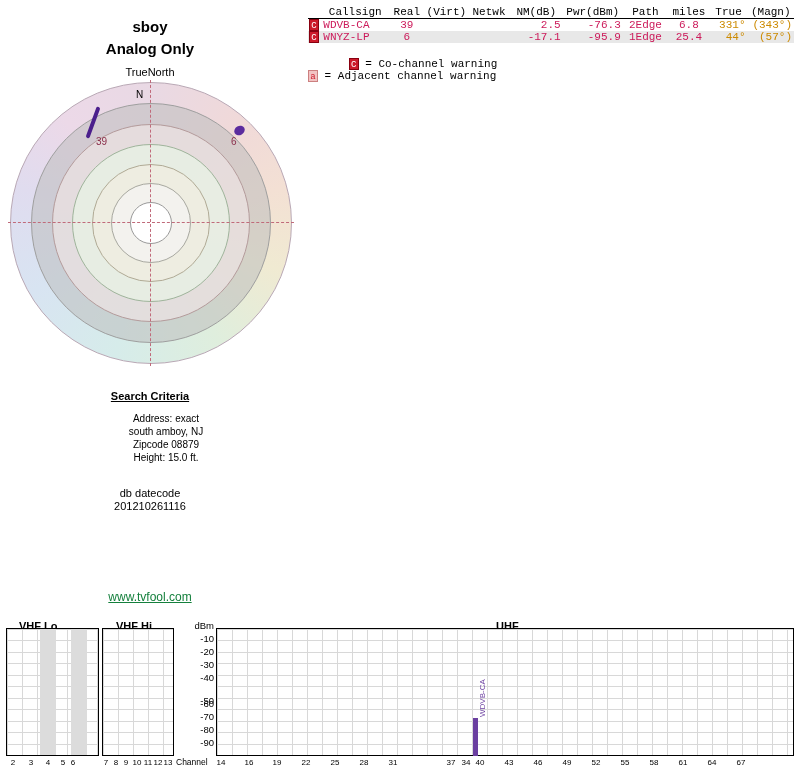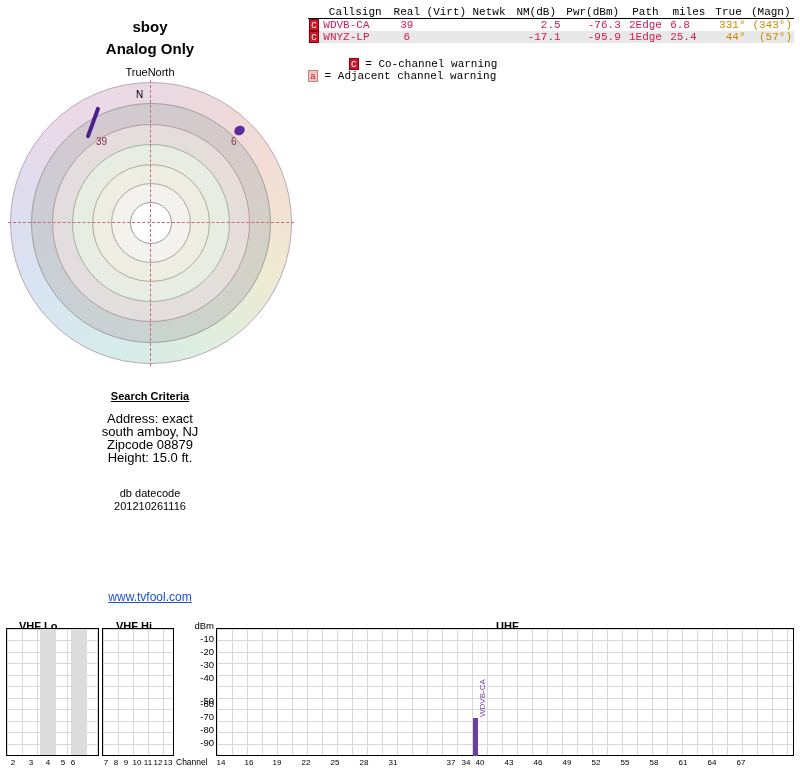--- a/index.html
+++ b/index.html
@@ -71,30 +71,30 @@
     background: #5b2b9e; border-radius: 50%; transform: rotate(-30deg);
   }
   .marker-6-label { position: absolute; left: 221px; top: 54px; font-size: 10px; color: #8a2e4a; }
 
   
   .search-title {
     position: absolute; left: 0; top: 390px; width: 300px; text-align: center;
     font-size: 11px; font-weight: bold; color: #000; text-decoration: underline;
   }
   .criteria {
-    position: absolute; left: 0; top: 412px; width: 300px; text-align: center;
-    font-size: 13px; color: #000; line-height: 13px;
+    position: absolute; left: 16px; top: 412px; width: 300px; text-align: center;
+    font-size: 10px; color: #000; line-height: 13px;
   }
   .datecode {
     position: absolute; left: 0; top: 487px; width: 300px; text-align: center;
     font-size: 11px; color: #000; line-height: 13px;
   }
   .site-link {
     position: absolute; left: 0; top: 590px; width: 300px; text-align: center;
-    font-size: 12px; color: #1d4ed8; text-decoration: underline; cursor: pointer;
+    font-size: 12px; color: #15803d; text-decoration: underline; cursor: pointer;
   }
 
   
   #table-panel {
     position: absolute; left: 308px; top: 6px; width: 486px;
     font-family: "Liberation Mono", monospace; font-size: 11px; color: #000;
   }
   table.sig { border-collapse: collapse; width: 100%; }
   table.sig td, table.sig th { padding: 0 2px; white-space: nowrap; }
   .grp-row td { font-size: 10.5px; text-align: center; color: #000; padding-bottom: 0; }
@@ -105,21 +105,21 @@
   .row-0 { background: #ffffff; }
   .row-1 { background: #e8e8e8; }
   .data-row td { font-size: 11px; padding-top: 1px; padding-bottom: 1px; }
   .c-call { color: #cc1a5a; text-align: left; }
   .c-real { color: #cc1a5a; text-align: center; }
   .c-virt { color: #cc1a5a; text-align: center; }
   .c-netw { color: #cc1a5a; text-align: center; }
   .c-nm   { color: #cc1a5a; text-align: right; }
   .c-pwr  { color: #cc1a5a; text-align: right; }
   .c-path { color: #cc1a5a; text-align: center; }
-  .c-dist { color: #cc1a5a; text-align: left; }
+  .c-dist { color: #cc1a5a; text-align: center; }
   .c-true { color: #cc8a00; text-align: right; }
   .c-magn { color: #cc8a00; text-align: right; }
   .warn-badge {
     display: inline-block; width: 10px; height: 12px; line-height: 12px;
     background: #cc1a2a; color: #fff; font-size: 9px; text-align: center;
     font-family: "Liberation Mono", monospace; border: 1px solid #880010;
   }
   .warn-badge.adj {
     background: #f2c3c3; color: #cc1a2a; border: 1px solid #cc8080;
   }

